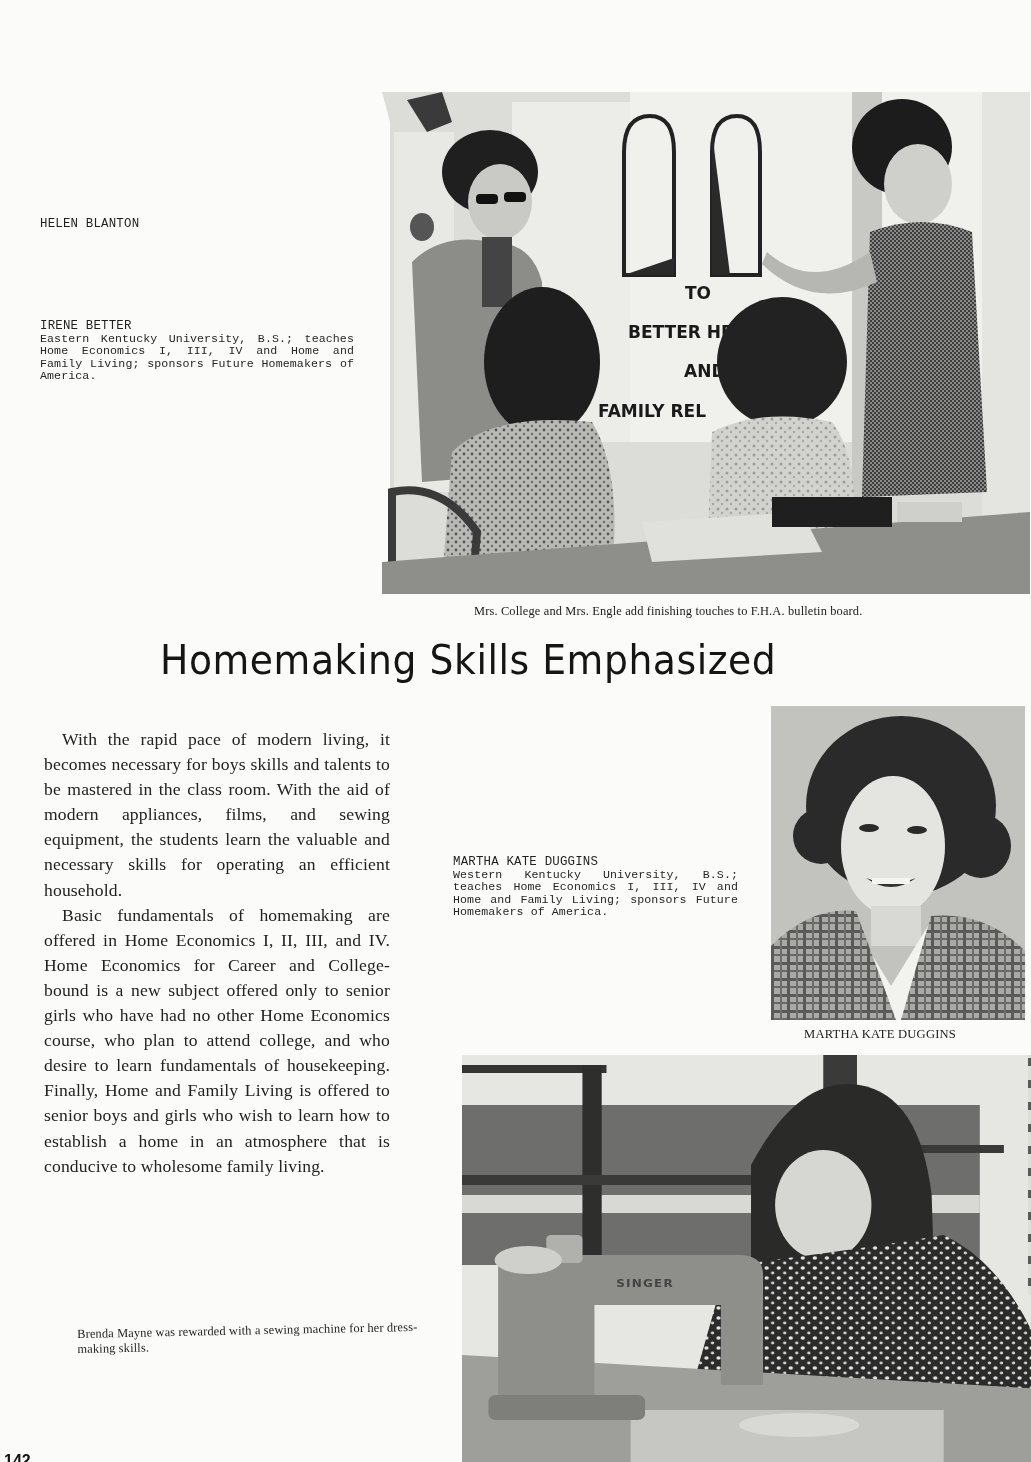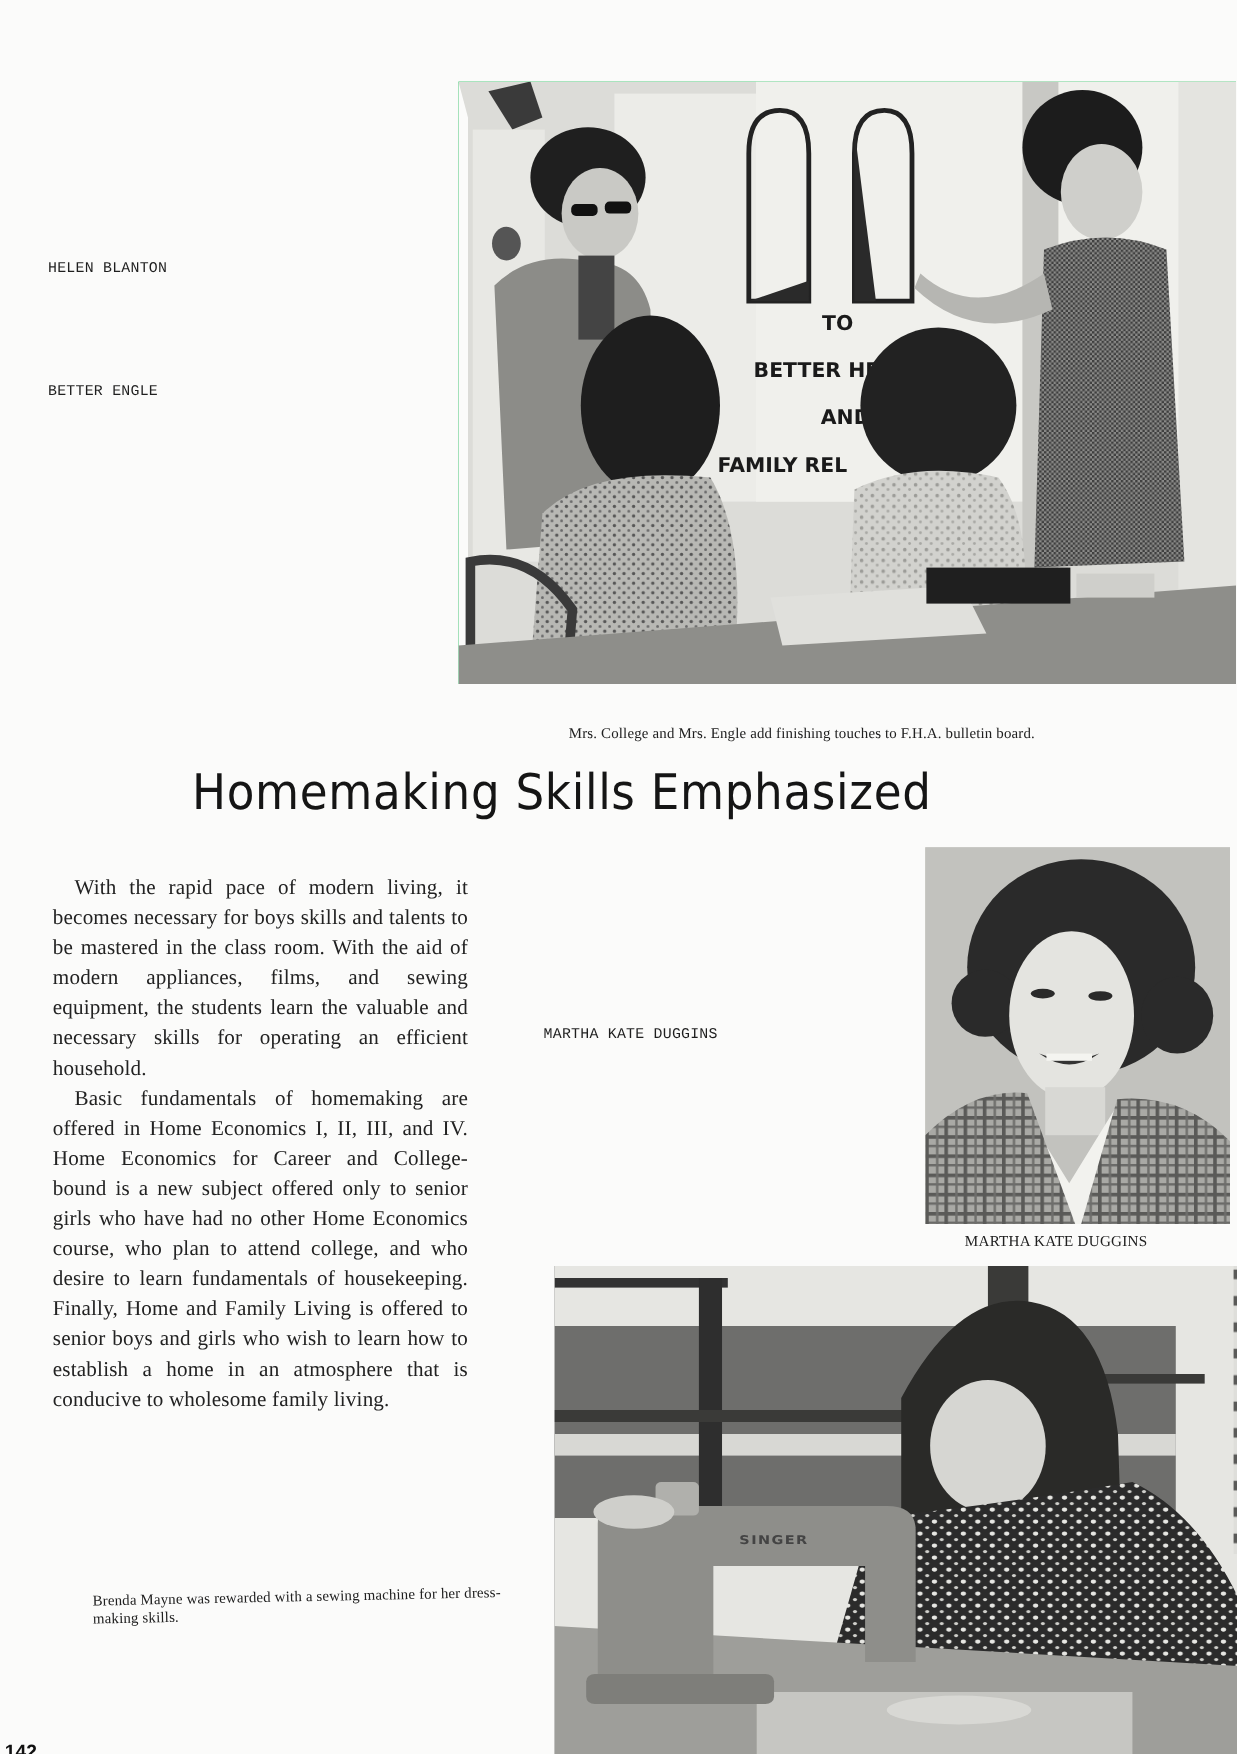--- a/index.html
+++ b/index.html
@@ -84,24 +84,25 @@
     }
   </style>
 </head>
 <body>
 
 <div class="abs bio" style="left:40px; top:218px; width:314px;">
   <span class="bio-name">HELEN BLANTON</span>
 </div>
 
 <div class="abs bio" style="left:40px; top:320px; width:314px;">
-  <span class="bio-name">BETTER ENGLE</span>
-</div>
-
-<div class="photo" style="left:382px; top:68px; width:648px; height:502px; background:#22c55e;">
+  <span class="bio-name">IRENE BETTER</span>
+  <span class="bio-text">Eastern Kentucky University, B.S.; teaches Home Economics I, III, IV and Home and Family Living; sponsors Future Homemakers of America.</span>
+</div>
+
+<div class="photo" style="left:382px; top:92px; width:648px; height:502px; background:#3b82f6;">
   <svg viewBox="0 0 648 502" preserveAspectRatio="none">
     <defs>
       <pattern id="check" width="4" height="4" patternUnits="userSpaceOnUse">
         <rect width="4" height="4" fill="#8a8a88"></rect>
         <rect width="2" height="2" fill="#3e3e3e"></rect>
         <rect x="2" y="2" width="2" height="2" fill="#3e3e3e"></rect>
       </pattern>
       <pattern id="floral" width="8" height="8" patternUnits="userSpaceOnUse">
         <rect width="8" height="8" fill="#b8b8b4"></rect>
         <circle cx="2" cy="2" r="1.4" fill="#555"></circle>
@@ -169,20 +170,21 @@
 
 <h1 class="abs headline" style="left:160px; top:636px; margin:0;">Homemaking Skills Emphasized</h1>
 
 <div class="abs body-text" style="left:44px; top:727px; width:346px;">
   <p>With the rapid pace of modern living, it becomes necessary for boys skills and talents to be mastered in the class room. With the aid of modern appliances, films, and sewing equipment, the students learn the valuable and necessary skills for operating an efficient household.</p>
   <p>Basic fundamentals of homemaking are offered in Home Economics I, II, III, and IV. Home Economics for Career and College-bound is a new subject offered only to senior girls who have had no other Home Economics course, who plan to attend college, and who desire to learn fundamentals of housekeeping. Finally, Home and Family Living is offered to senior boys and girls who wish to learn how to establish a home in an atmosphere that is conducive to wholesome family living.</p>
 </div>
 
 <div class="abs bio" style="left:453px; top:856px; width:285px;">
   <span class="bio-name">MARTHA KATE DUGGINS</span>
+  <span class="bio-text">Western Kentucky University, B.S.; teaches Home Economics I, III, IV and Home and Family Living; sponsors Future Homemakers of America.</span>
 </div>
 
 <div class="photo" style="left:771px; top:706px; width:254px; height:314px; background:#c4c4c0;">
   <svg viewBox="0 0 254 314" preserveAspectRatio="none">
     <defs>
       <pattern id="plaid" width="16" height="16" patternUnits="userSpaceOnUse">
         <rect width="16" height="16" fill="#a9a9a5"></rect>
         <rect x="0" y="0" width="16" height="3" fill="#5a5a58"></rect>
         <rect x="0" y="8" width="16" height="2" fill="#6a6a68"></rect>
         <rect x="0" y="0" width="3" height="16" fill="#5a5a58"></rect>

